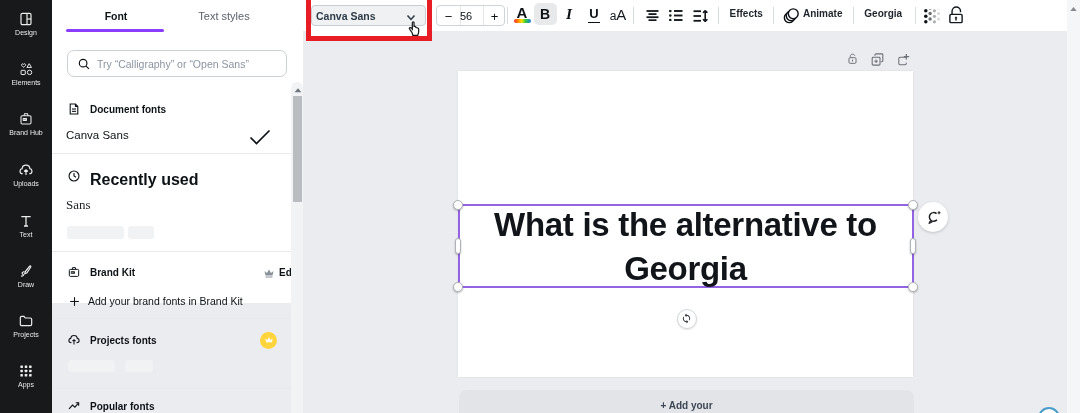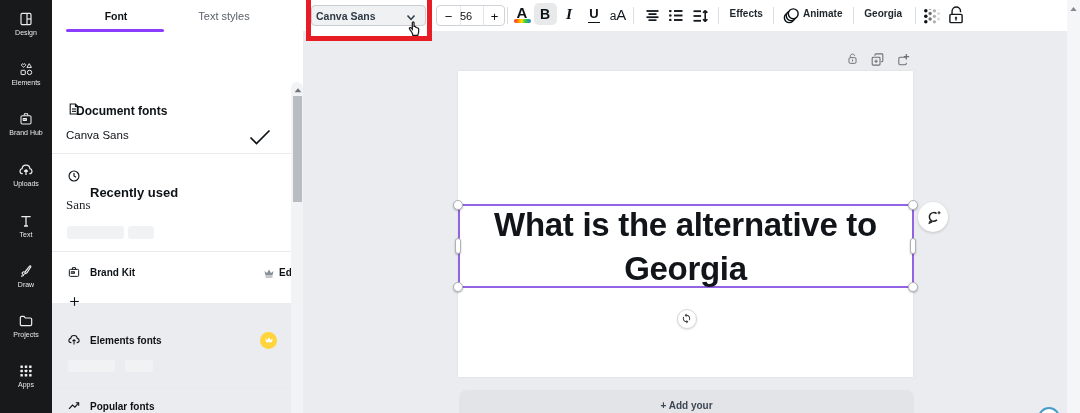--- a/index.html
+++ b/index.html
@@ -88,66 +88,74 @@
     <div class="raillabel">Apps</div>
   </div>
 </div>
 
 <div class="abs" id="panel" style="left:52px;top:0;width:251px;height:303px;background:#fff;">
 
   <div class="abs" style="left:14px;top:10px;width:100px;text-align:center;font-size:10.5px;font-weight:bold;color:#0d1216;">Font</div>
   <div class="abs" style="left:122px;top:10px;width:100px;text-align:center;font-size:11px;color:#5b626b;">Text styles</div>
   <div class="abs" style="left:14px;top:29px;width:98px;height:3px;background:#8b3dff;border-radius:2px;"></div>
 
+  <div class="abs" style="left:15px;top:50px;width:220px;height:27px;border:1px solid #cdd1d6;border-radius:7px;background:#fff;">
+    <svg class="abs" style="left:9px;top:6px;" width="14" height="14" viewBox="0 0 24 24" fill="none" stroke="#0d1216" stroke-width="2">
+        <circle cx="10.5" cy="10.5" r="6.5"></circle>
+        <line x1="15.5" y1="15.5" x2="20.5" y2="20.5"></line>
+      </svg>
+    <div class="abs" style="left:29px;top:7px;font-size:10.5px;color:#8a94a1;">Try “Calligraphy” or “Open Sans”</div>
+  </div>
 
   <svg class="abs" style="left:15px;top:102px;" width="14" height="14" viewBox="0 0 24 24" fill="none" stroke="#0d1216" stroke-width="1.9">
       <path d="M5.5 3.5 L14.5 3.5 L18.5 7.5 L18.5 20.5 L5.5 20.5 Z"></path>
       <path d="M14.5 3.5 L14.5 7.5 L18.5 7.5"></path>
       <line x1="8.5" y1="12" x2="15.5" y2="12"></line>
       <line x1="8.5" y1="16" x2="15.5" y2="16"></line>
     </svg>
-  <div class="abs" style="left:24px;top:104px;font-size:12px;font-weight:bold;color:#0d1216;">Document fonts</div>
+  <div class="abs" style="left:38px;top:104px;font-size:10px;font-weight:bold;color:#0d1216;">Document fonts</div>
   <div class="abs" style="left:14px;top:129px;font-size:11.5px;color:#0d1216;">Canva Sans</div>
   <svg class="abs" style="left:196px;top:128px;" width="24" height="19" viewBox="0 0 24 19" fill="none" stroke="#0d1216" stroke-width="1.7">
       <path d="M2.5 9.5 L8.5 15.5 L21.5 2.5"></path>
     </svg>
   <div class="abs" style="left:0;top:153px;width:251px;height:1px;background:#e8eaed;"></div>
 
   <svg class="abs" style="left:15px;top:169px;" width="14" height="14" viewBox="0 0 24 24" fill="none" stroke="#0d1216" stroke-width="1.9">
       <circle cx="12" cy="12" r="8.5"></circle>
       <path d="M12 7 L12 12 L15.5 14"></path>
     </svg>
-  <div class="abs" style="left:38px;top:185px;font-size:13px;font-weight:bold;color:#0d1216;">Recently used</div>
+  <div class="abs" style="left:38px;top:171px;font-size:16px;font-weight:bold;color:#0d1216;">Recently used</div>
   <div class="abs" style="left:14px;top:197px;font-size:13px;font-family:'Liberation Serif',serif;color:#20242a;">Sans</div>
   <div class="abs" style="left:15px;top:226px;width:57px;height:13px;background:#f1f2f4;border-radius:3px;"></div>
   <div class="abs" style="left:76px;top:226px;width:26px;height:13px;background:#f1f2f4;border-radius:3px;"></div>
   <div class="abs" style="left:0;top:251px;width:251px;height:1px;background:#e8eaed;"></div>
 
   <svg class="abs" style="left:15px;top:265px;" width="14" height="14" viewBox="0 0 24 24" fill="none" stroke="#0d1216" stroke-width="1.7">
       <path d="M9 7.5 L9.6 4.5 L14.4 4.5 L15 7.5"></path>
       <rect x="4" y="7.5" width="16" height="12" rx="1.8"></rect>
       <rect x="6.5" y="10.5" width="7" height="4.5" rx="1" fill="#0d1216" stroke="none"></rect>
       <text x="7.2" y="14.3" font-size="3.8" fill="#fff" stroke="none" font-family="Liberation Sans">co.</text>
     </svg>
   <div class="abs" style="left:38px;top:267px;font-size:10px;font-weight:bold;color:#0d1216;">Brand Kit</div>
   <div class="abs" style="left:187px;top:267px;font-size:10px;font-weight:bold;color:#0d1216;margin-left:40px;">Edit</div>
   <svg class="abs" style="left:211px;top:268px;" width="12" height="11" viewBox="0 0 24 22" fill="#899097">
       <path d="M3 6 L8 10 L12 3 L16 10 L21 6 L19 15 L5 15 Z M5 17 L19 17 L19 19 L5 19 Z"></path>
     </svg>
   <svg class="abs" style="left:16px;top:295px;" width="13" height="13" viewBox="0 0 24 24" fill="none" stroke="#0d1216" stroke-width="2">
       <line x1="12" y1="4" x2="12" y2="20"></line>
       <line x1="4" y1="12" x2="20" y2="12"></line>
     </svg>
+  <div class="abs" style="left:36px;top:295px;font-size:10.5px;color:#0d1216;">Add your brand fonts in Brand Kit</div>
   <div class="abs" style="left:0;top:318px;width:251px;height:1px;background:#e8eaed;"></div>
 
   <svg class="abs" style="left:15px;top:333px;" width="14" height="14" viewBox="0 0 24 24" fill="none" stroke="#0d1216" stroke-width="1.8">
       <path d="M7.5 16.5 C5 16.5 3.2 14.9 3.2 12.8 C3.2 10.9 4.6 9.5 6.4 9.2 C6.6 6.4 9 4.2 12 4.2 C15 4.2 17.4 6.4 17.6 9.2 C19.4 9.5 20.8 10.9 20.8 12.8 C20.8 14.9 19 16.5 16.5 16.5"></path>
       <path d="M12 19.8 L12 11.5 M12 11.5 L9.4 14.1 M12 11.5 L14.6 14.1"></path>
     </svg>
-  <div class="abs" style="left:38px;top:335px;font-size:10px;font-weight:bold;color:#0d1216;">Elements fonts</div>
+  <div class="abs" style="left:38px;top:335px;font-size:10px;font-weight:bold;color:#0d1216;">Projects fonts</div>
   <div class="abs" style="left:208px;top:331.5px;width:17px;height:17px;border-radius:50%;background:#ffd43d;">
     <svg class="abs" style="left:3.5px;top:4.5px;" width="10" height="9" viewBox="0 0 24 22" fill="#fff">
         <path d="M3 6 L8 10 L12 3 L16 10 L21 6 L19 15 L5 15 Z"></path>
       </svg>
   </div>
   <div class="abs" style="left:16px;top:360px;width:47px;height:12px;background:#f1f2f4;border-radius:3px;"></div>
   <div class="abs" style="left:73px;top:360px;width:28px;height:12px;background:#f1f2f4;border-radius:3px;"></div>
   <div class="abs" style="left:0;top:388px;width:251px;height:1px;background:#e8eaed;"></div>
 
   <svg class="abs" style="left:15px;top:399px;" width="14" height="14" viewBox="0 0 24 24" fill="none" stroke="#0d1216" stroke-width="1.9">

